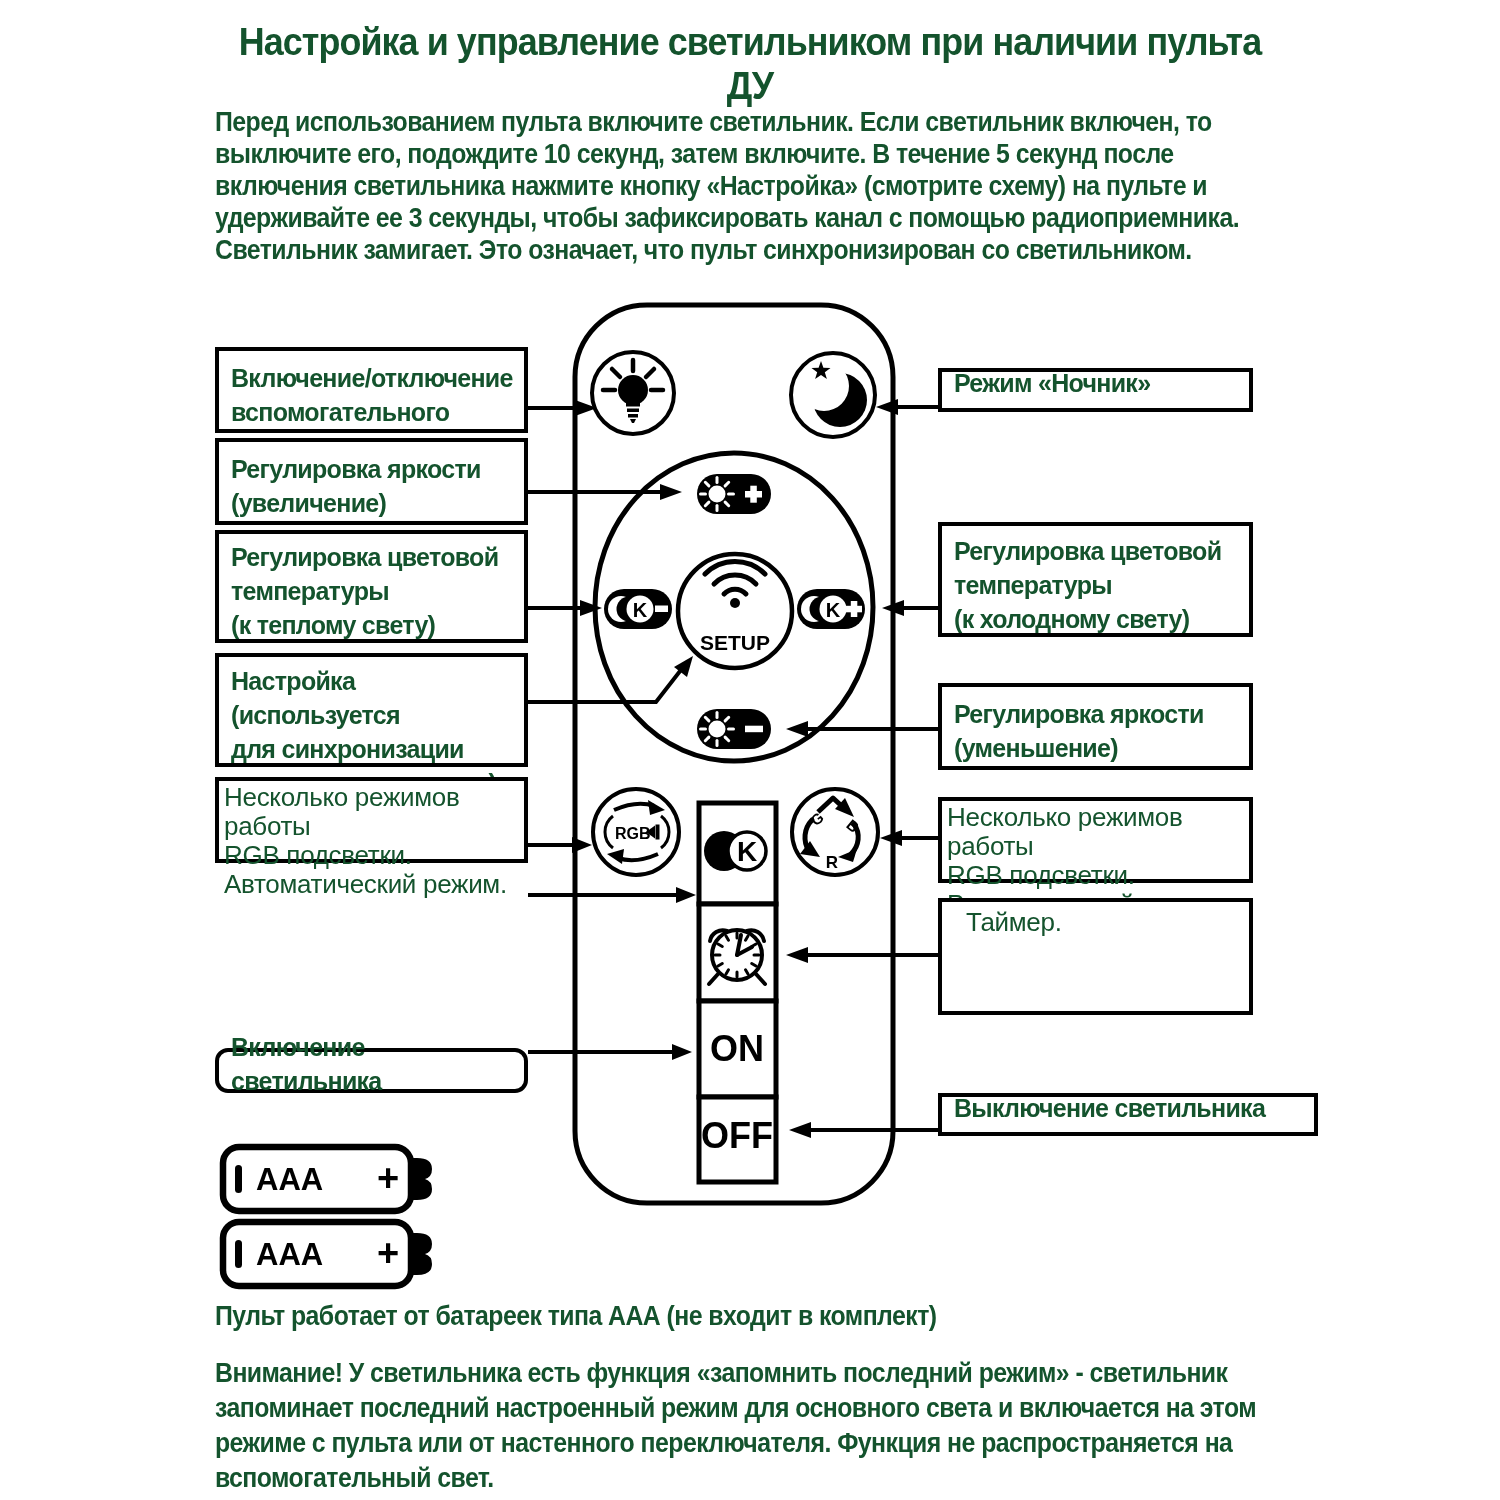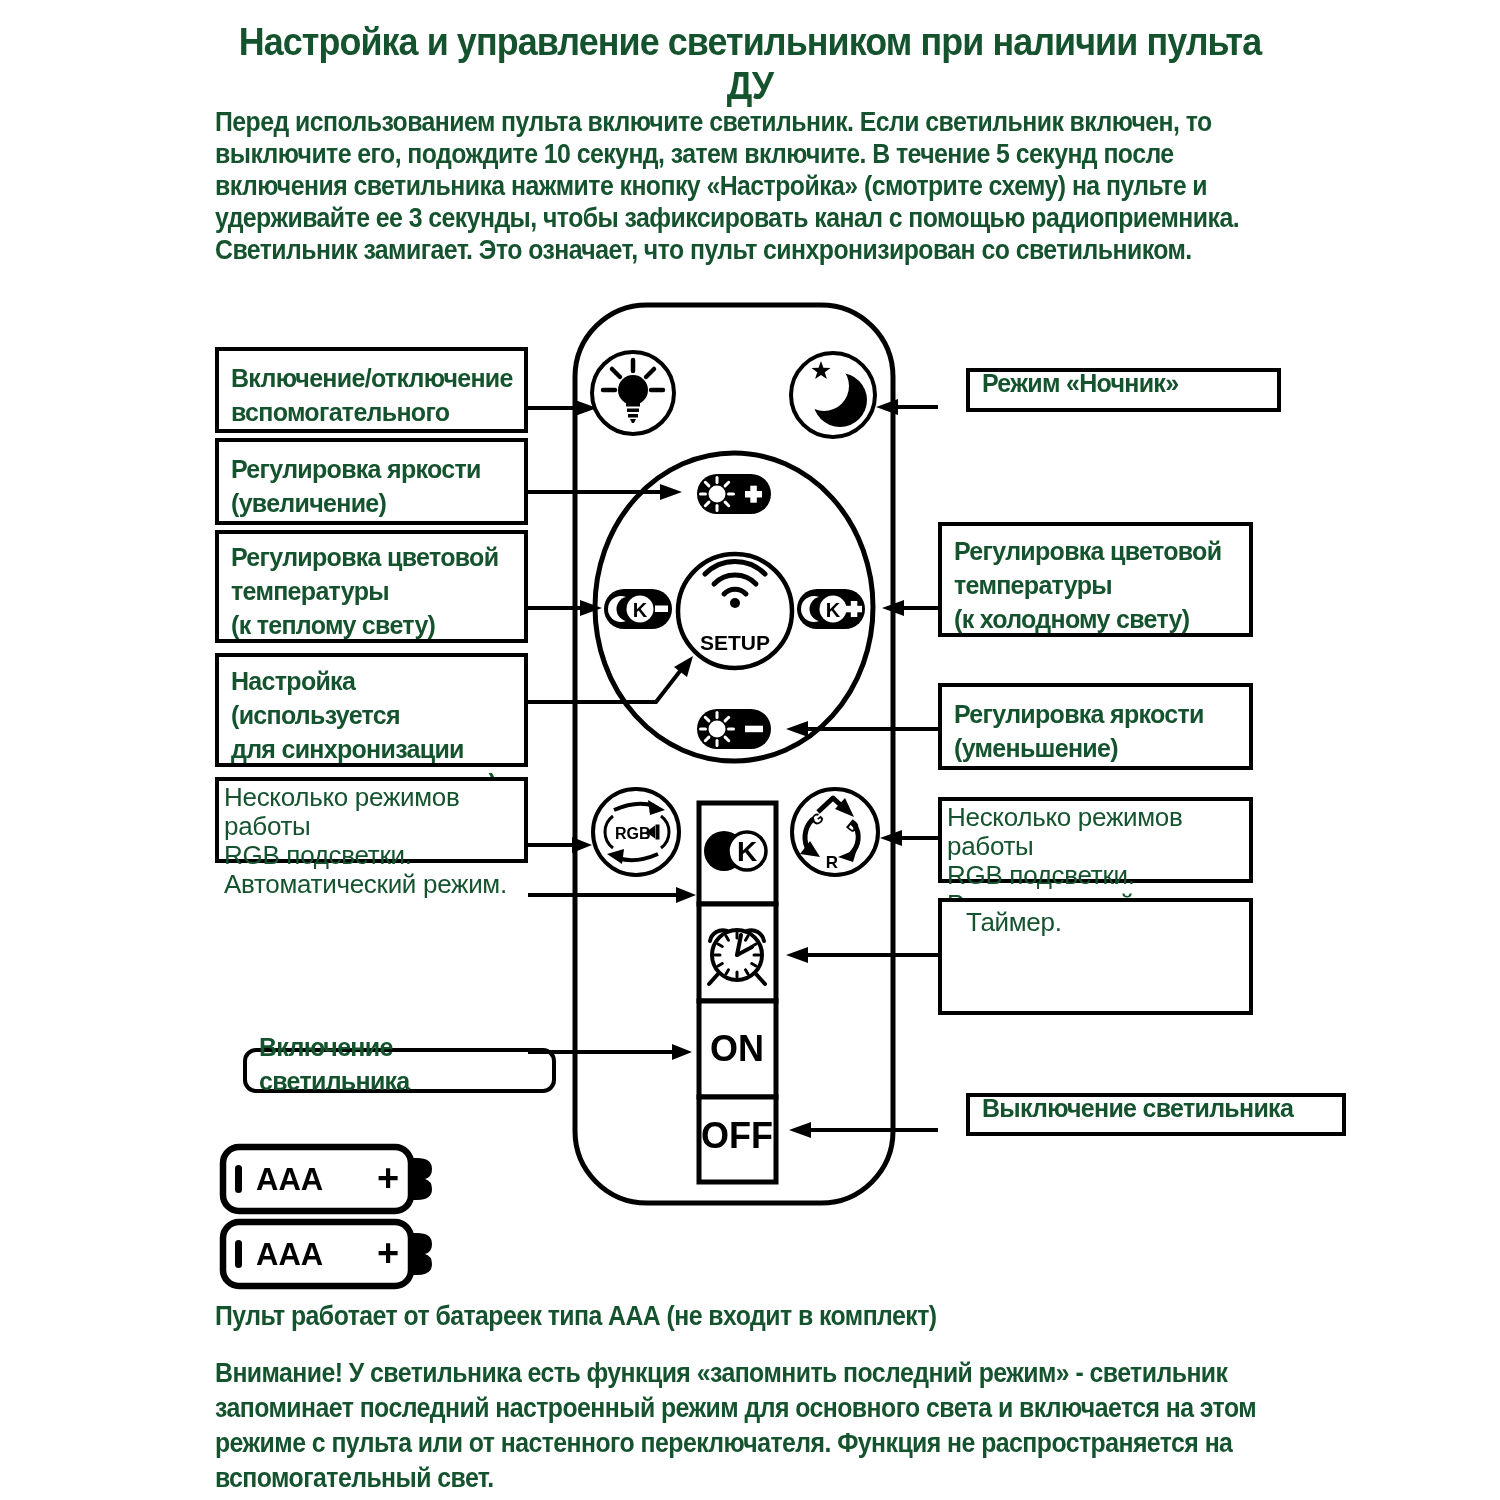--- a/index.html
+++ b/index.html
@@ -12,21 +12,21 @@
           letter-spacing:-0.6px; transform:scaleX(0.92); transform-origin:0 0; }
   #intro { left:215px; top:106px; width:1170px; }
   #battery-note { left:215px; top:1300px; width:1170px; }
   #warning { left:215px; top:1356px; width:1185px; line-height:35px; }
   .callout { position:absolute; border:4px solid #000; background:#fff;
              white-space:pre-line; box-sizing:border-box; }
   .callout.b { font-weight:bold; font-size:25px; line-height:34px;
                padding:10px 6px 4px 12px; letter-spacing:-0.7px; }
   .callout.r { font-weight:normal; font-size:26px; line-height:29px;
                padding:2px 2px 2px 5px; letter-spacing:-0.3px; }
-  .callout.single { display:flex; align-items:center; padding-top:0; padding-bottom:14px;margin-left:28px; }
+  .callout.single { display:flex; align-items:center; padding-top:0; padding-bottom:14px; }
   svg { position:absolute; left:0; top:0; font-family:"Liberation Sans", sans-serif; }
   svg text { fill:#000; }
 </style>
 </head>
 <body>
 
 <div class="page">
 
   <div class="title">Настройка и управление светильником при наличии пульта ДУ</div>
   <div class="para" id="intro">Перед использованием пульта включите светильник. Если светильник включен, то выключите его, подождите 10 секунд, затем включите. В течение 5 секунд после включения светильника нажмите кнопку «Настройка» (смотрите схему) на пульте и удерживайте ее 3 секунды, чтобы зафиксировать канал с помощью радиоприемника. Светильник замигает. Это означает, что пульт синхронизирован со светильником.</div>

